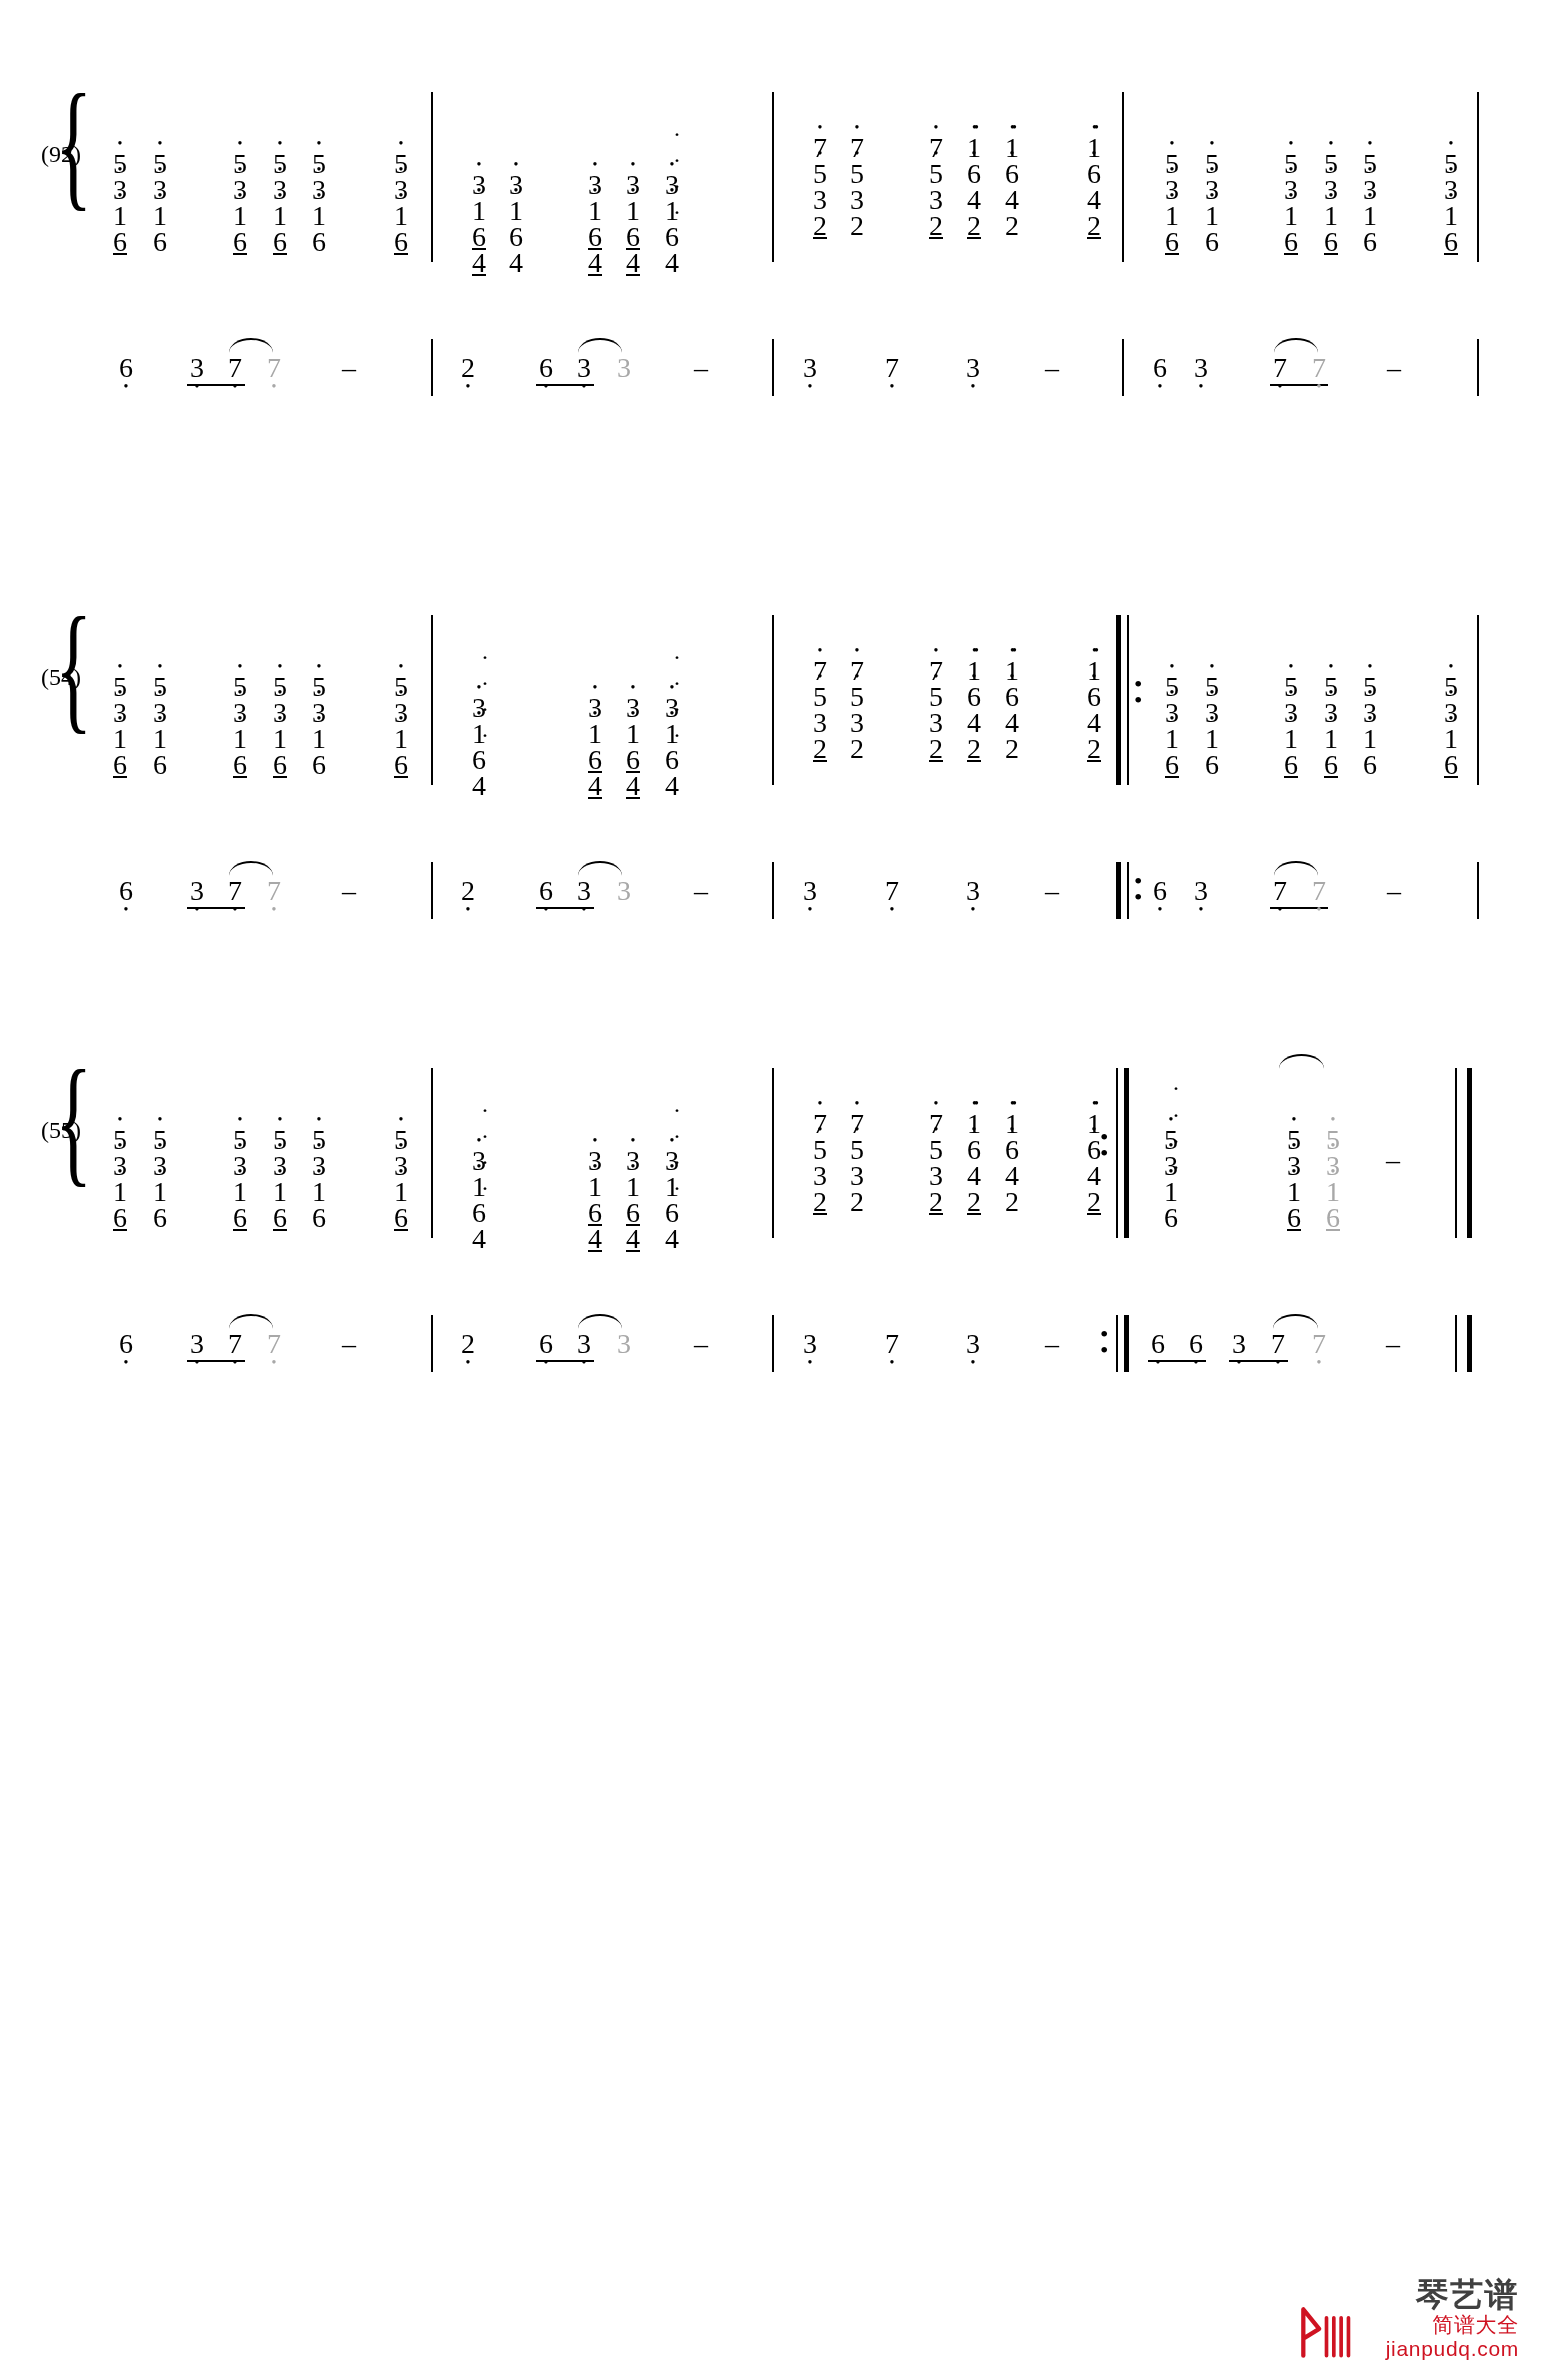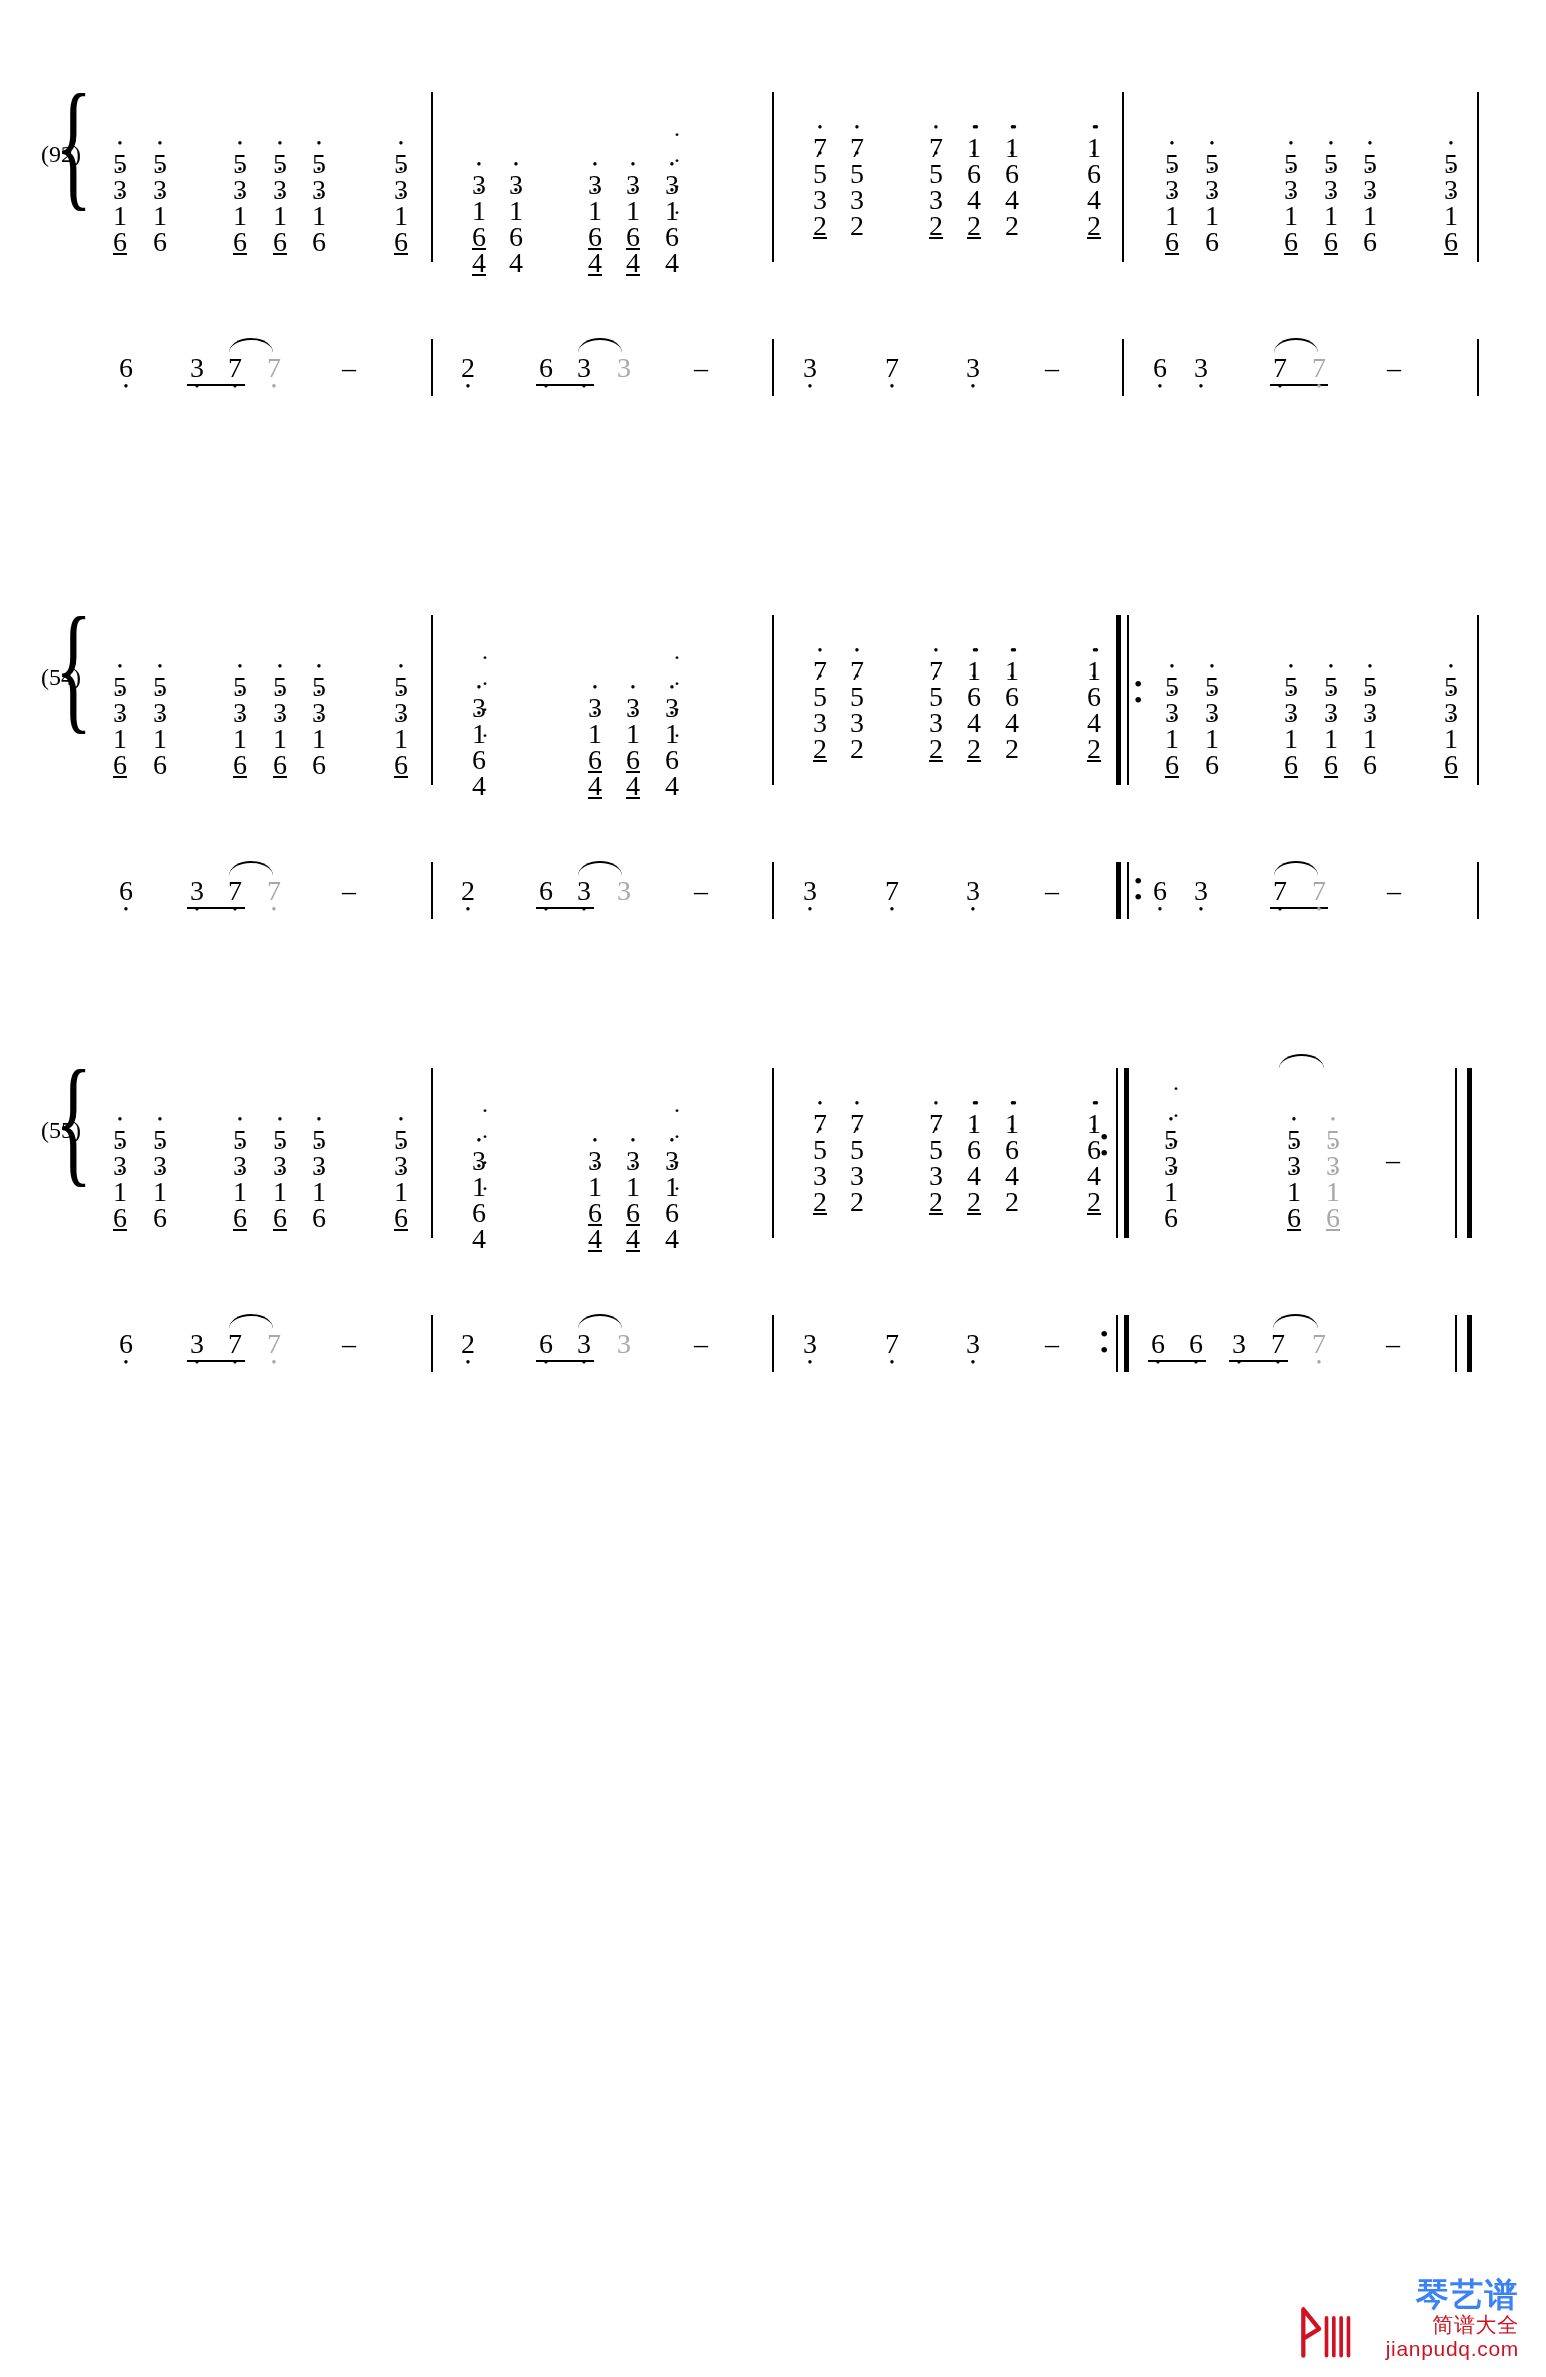--- a/index.html
+++ b/index.html
@@ -129,21 +129,21 @@
   }
   
   .watermark {
     position: absolute;
     right: 28px;
     bottom: 15.6px;
     text-align: right;
     font-family: "Liberation Sans", sans-serif;
   }
   .wm-top {
-    color: #3b82f6;
+    color: #404040;
     font-size: 33px;
     font-weight: bold;
     letter-spacing: 1.4px;
     line-height: 37px;
   }
   .wm-bottom {
     color: #cf1322;
     font-size: 21px;
     line-height: 24px;
     letter-spacing: 0.7px;

